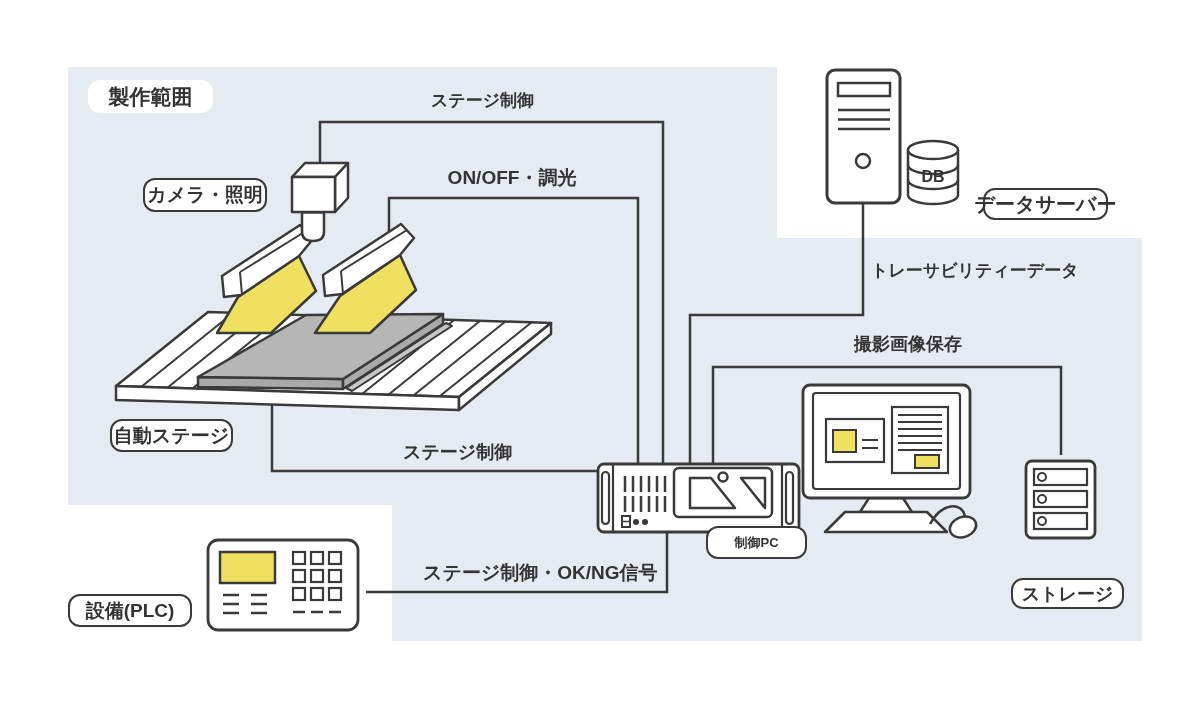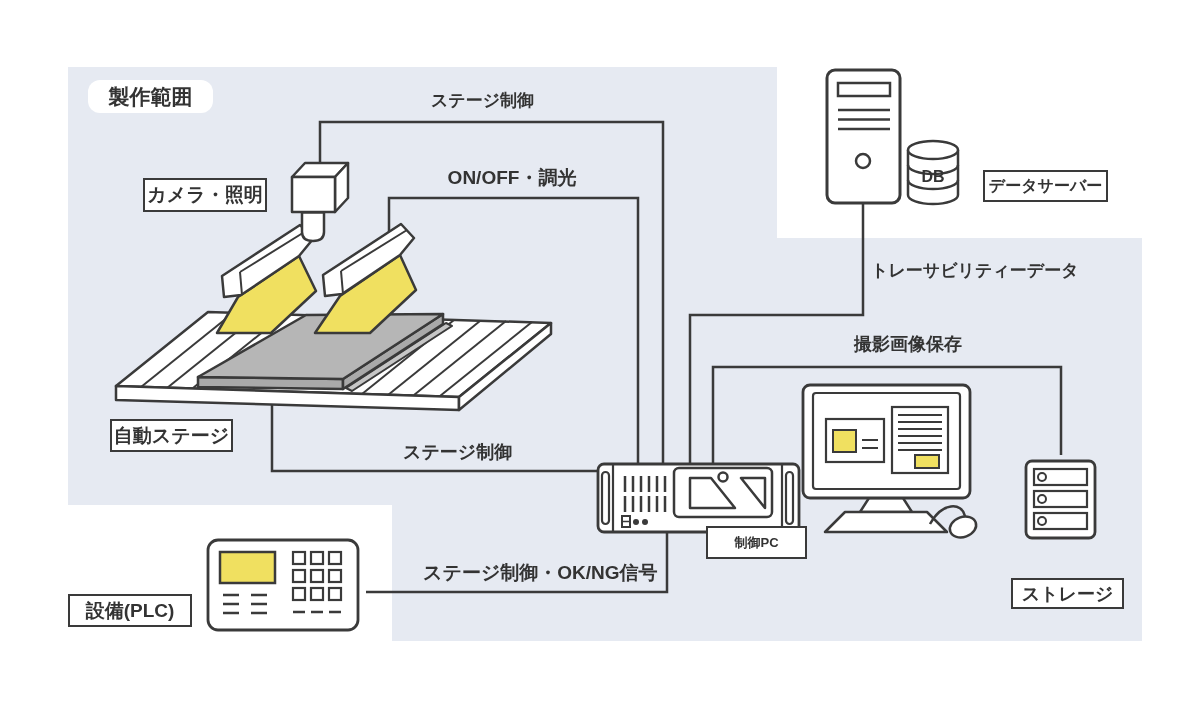--- a/index.html
+++ b/index.html
@@ -3,21 +3,21 @@
 <meta charset="utf-8">
 <style>
   html,body{margin:0;padding:0;background:#fff;}
   .canvas{
     position:relative;width:1200px;height:726px;background:#ffffff;overflow:hidden;
     font-family:"Liberation Sans","DejaVu Sans",sans-serif;color:#333;
   }
   .bgpanel{position:absolute;background:#e6eaf2;}
   .artwork{position:absolute;left:0;top:0;}
   .tag{
-    position:absolute;box-sizing:border-box;border:2.5px solid #3a3a3a;border-radius:0;
+    position:absolute;box-sizing:border-box;border:2.5px solid #3a3a3a;border-radius:12px;
     background:#ffffff;color:#333;font-weight:bold;display:flex;align-items:center;justify-content:center;
     white-space:nowrap;
   }
   .scope{
     position:absolute;box-sizing:border-box;border:none;border-radius:12px;background:#ffffff;
     color:#333;font-weight:bold;display:flex;align-items:center;justify-content:center;white-space:nowrap;
   }
   .linelabel{
     position:absolute;color:#333;font-weight:bold;text-align:center;white-space:nowrap;line-height:1.2;
   }
@@ -188,21 +188,21 @@
     </div>
 
   <div class="tag" style="left:706px;top:526px;width:101px;height:33px;font-size:13px;">
       <span>制御PC</span>
     </div>
 
   <div class="tag" style="left:1011px;top:578px;width:113px;height:31px;font-size:18px;">
       <span>ストレージ</span>
     </div>
 
-  <div class="tag" style="left:983px;top:170px;width:125px;height:32px;font-size:16px;">
+  <div class="tag" style="left:983px;top:188px;width:125px;height:32px;font-size:20px;">
       <span>データサーバー</span>
     </div>
 
   <div class="linelabel" style="left:913px;top:167px;width:40px;font-size:16px;"><span>DB</span></div>
 
   <div class="linelabel" style="left:430px;top:91px;width:105px;font-size:17px;"><span>ステージ制御</span></div>
 
   <div class="linelabel" style="left:438px;top:167px;width:148px;font-size:19px;"><span>ON/OFF・調光</span></div>
 
   <div class="linelabel" style="left:403px;top:442px;width:104px;font-size:18px;"><span>ステージ制御</span></div>

